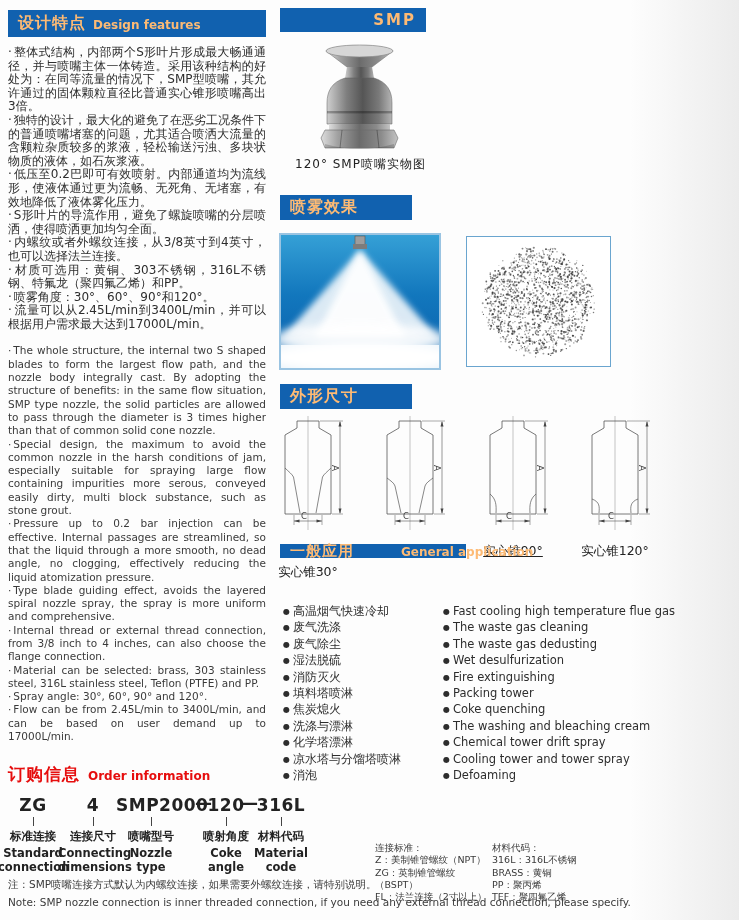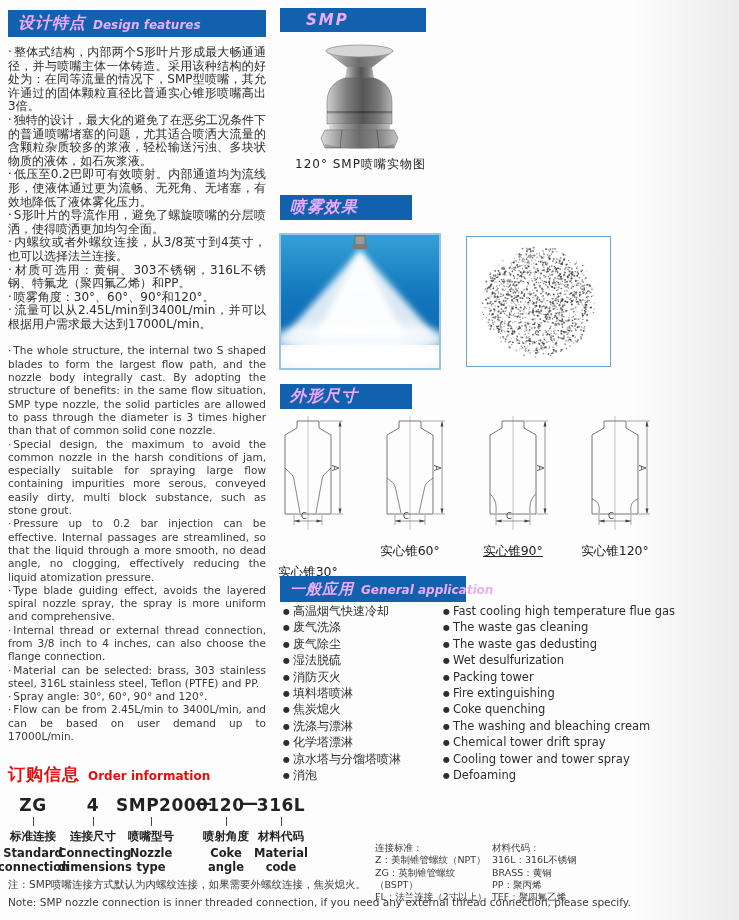--- a/index.html
+++ b/index.html
@@ -2,48 +2,48 @@
 <html><head>
 <meta charset="utf-8">
 <style>
   html,body{margin:0;padding:0;background:#e9e9e9;}
   #page{position:relative;width:739px;height:920px;background:#fdfdfd;overflow:hidden;
         font-family:"DejaVu Sans","Liberation Sans",sans-serif;color:#333;}
   .edge-shade{position:absolute;top:0;right:0;width:110px;height:100%;
         background:linear-gradient(to right,rgba(110,110,110,0) 0%,rgba(110,110,110,0.12) 100%);z-index:50;}
 
   
-  .hdr{background:#1161af;color:#f0abfc;font-weight:bold;display:flex;align-items:center;
-       padding:0 10px;box-sizing:border-box;white-space:nowrap;font-style:italic;}
+  .hdr{background:#1161af;color:#fdba74;font-weight:bold;display:flex;align-items:center;
+       padding:0 10px;box-sizing:border-box;white-space:nowrap;}
   .hdr .cn{font-size:16px;letter-spacing:1px;}
   .hdr .en{font-size:12px;margin-left:7px;position:relative;top:1px;}
 
   
   .left-col{position:absolute;left:8px;top:10px;width:258px;height:748px;overflow:hidden;}
   .hdr-design{height:27px;margin-bottom:9px;}
   .feat-cn{font-size:12px;line-height:13.6px;text-align:justify;color:#2d2d2d;}
   .feat-en{font-size:10.5px;line-height:13.3px;text-align:justify;color:#3a3a3a;margin-top:13px;}
   .feat-item{margin:0;}
   .fb{margin-right:2px;}
 
   
   .abs{position:absolute;}
-  .smp-hdr{left:280px;top:8px;width:146px;height:24px;justify-content:flex-start;padding-left:26px;}
+  .smp-hdr{left:280px;top:8px;width:146px;height:24px;justify-content:flex-end;padding-left:26px;}
   .smp-hdr .cn{font-size:15px;letter-spacing:2px;}
   .product-fig{left:312px;top:40px;width:95px;height:112px;}
   .photo-caption{left:283px;top:156px;width:155px;text-align:center;font-size:12px;color:#222;letter-spacing:1px;}
   .spray-hdr{left:280px;top:195px;width:132px;height:25px;}
   .spray-img{left:279px;top:233px;width:162px;height:137px;border:2px solid #9ac4e2;box-sizing:border-box;background:#1177bd;}
   .dot-img{left:466px;top:236px;width:145px;height:131px;border:1px solid #6aa5cf;box-sizing:border-box;background:#fff;}
   .dims-hdr{left:280px;top:384px;width:132px;height:25px;}
   .drawing{top:416px;width:72px;height:124px;}
   .d1{left:278px;} .d2{left:380px;} .d3{left:483px;} .d4{left:585px;}
   .draw-label{top:543px;width:110px;text-align:center;font-size:12.5px;color:#222;}
   .dl1{left:253px;margin-top:21px;} .dl2{left:355px;} .dl3{left:458px;text-decoration:underline;} .dl4{left:560px;}
-  .app-hdr{left:280px;top:576px;width:186px;height:26px;}
+  .app-hdr{left:280px;top:544px;width:186px;height:14px;gap:40px;}
   .app-hdr .cn{font-size:15px;}
   .app-col{top:604px;font-size:12px;line-height:14.4px;color:#2d2d2d;}
   .app-cn{left:283px;width:158px;}
   .app-en{left:443px;width:292px;font-size:11.5px;}
   .app-item .blt{font-size:8px;position:relative;top:-1px;margin-right:3px;}
 
   
   .order-title{left:8px;top:763px;display:flex;align-items:baseline;color:#e60e0e;}
   .order-title .cn{font-size:17px;font-weight:bold;letter-spacing:1px;}
   .order-title .en{font-size:12px;font-weight:bold;margin-left:8px;}
@@ -1801,22 +1801,22 @@
       <div class="app-item"><span class="blt">●</span><span>洗涤与漂淋</span></div>
       <div class="app-item"><span class="blt">●</span><span>化学塔漂淋</span></div>
       <div class="app-item"><span class="blt">●</span><span>凉水塔与分馏塔喷淋</span></div>
       <div class="app-item"><span class="blt">●</span><span>消泡</span></div>
     </div>
   <div class="abs app-col app-en">
       <div class="app-item"><span class="blt">●</span><span>Fast cooling high temperature flue gas</span></div>
       <div class="app-item"><span class="blt">●</span><span>The waste gas cleaning</span></div>
       <div class="app-item"><span class="blt">●</span><span>The waste gas dedusting</span></div>
       <div class="app-item"><span class="blt">●</span><span>Wet desulfurization</span></div>
+      <div class="app-item"><span class="blt">●</span><span>Fire extinguishing</span></div>
       <div class="app-item"><span class="blt">●</span><span>Packing tower</span></div>
-      <div class="app-item"><span class="blt">●</span><span>Fire extinguishing</span></div>
       <div class="app-item"><span class="blt">●</span><span>Coke quenching</span></div>
       <div class="app-item"><span class="blt">●</span><span>The washing and bleaching cream</span></div>
       <div class="app-item"><span class="blt">●</span><span>Chemical tower drift spray</span></div>
       <div class="app-item"><span class="blt">●</span><span>Cooling tower and tower spray</span></div>
       <div class="app-item"><span class="blt">●</span><span>Defoaming</span></div>
     </div>
 
   <div class="abs order-title">
     <span class="cn">订购信息</span>
     <span class="en">Order information</span>
@@ -1886,16 +1886,16 @@
     <div>材料代码：</div>
     <div>
         <div>316L：316L不锈钢</div>
         <div>BRASS：黄铜</div>
         <div>PP：聚丙烯</div>
         <div>TEF：聚四氟乙烯</div>
       </div>
   </div>
 
   <div class="abs notes">
-    <div>注：SMP喷嘴连接方式默认为内螺纹连接，如果需要外螺纹连接，焦炭熄火。</div>
+    <div>注：SMP喷嘴连接方式默认为内螺纹连接，如果需要外螺纹连接，请特别说明。</div>
     <div>Note: SMP nozzle connection is inner threaded connection, if you need any external thread connection, please specify.</div>
   </div>
 </div>
 
 </body></html>

